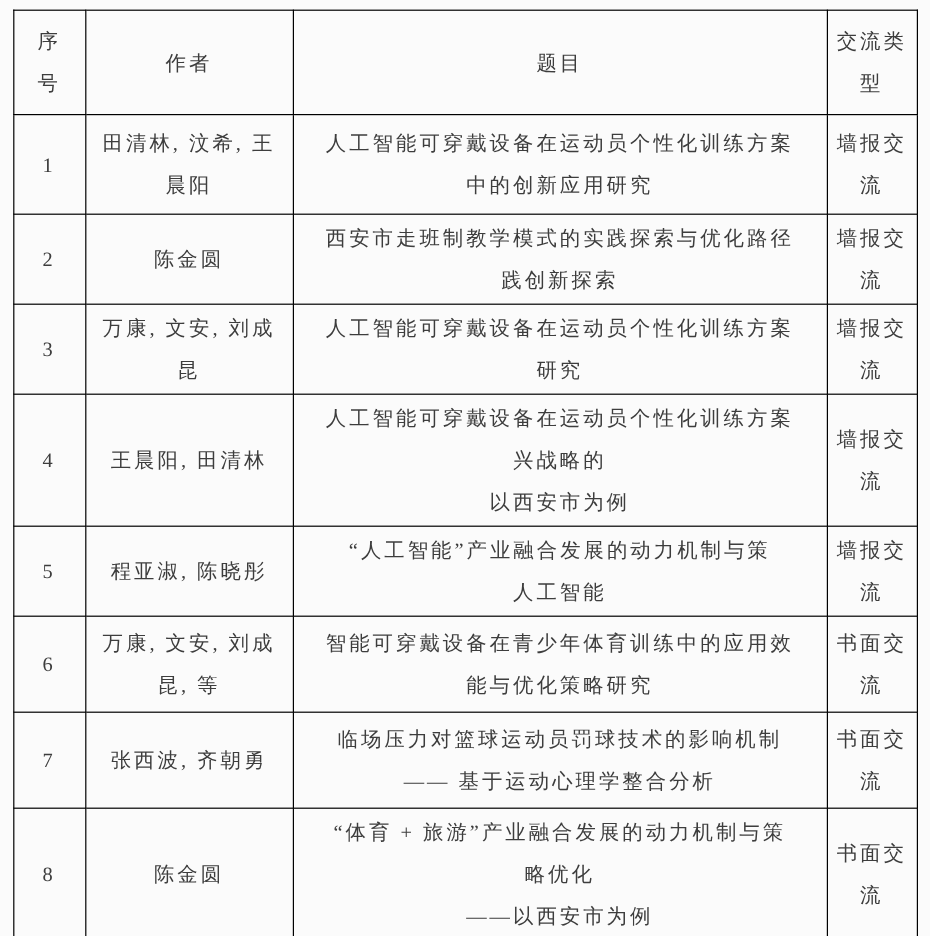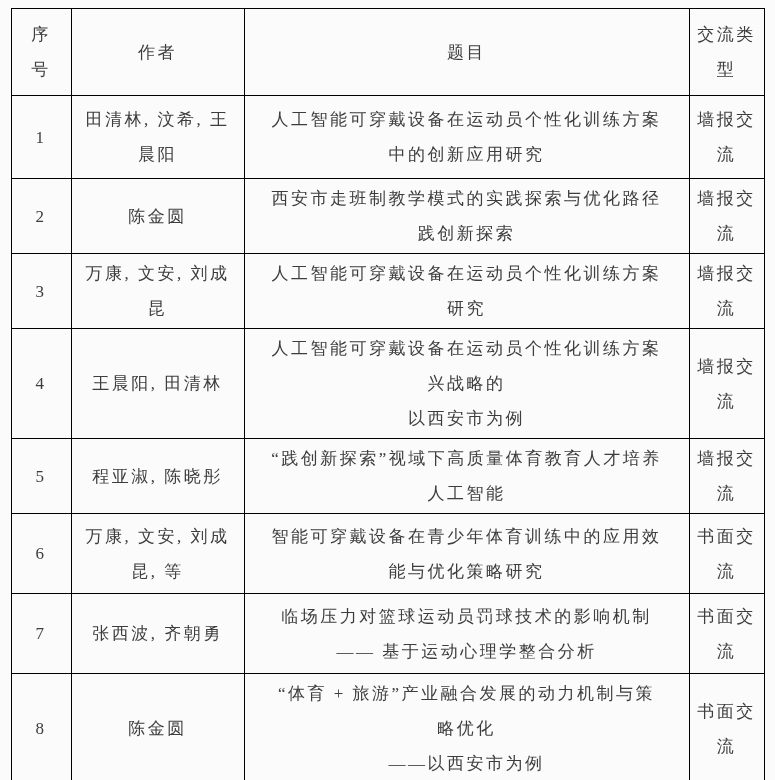--- a/index.html
+++ b/index.html
@@ -137,21 +137,21 @@
           <div class="line">墙报交</div>
           <div class="line">流</div>
         </td>
   </tr>
       <tr>
     <td>5</td>
     <td>
           <div class="line">程亚淑, 陈晓彤</div>
         </td>
     <td>
-          <div class="line">“践创新探索”视域下高质量体育教育人才培养</div>
+          <div class="line">“人工智能”产业融合发展的动力机制与策</div>
           <div class="line">人工智能</div>
         </td>
     <td>
           <div class="line">墙报交</div>
           <div class="line">流</div>
         </td>
   </tr>
       <tr>
     <td>6</td>
     <td>

